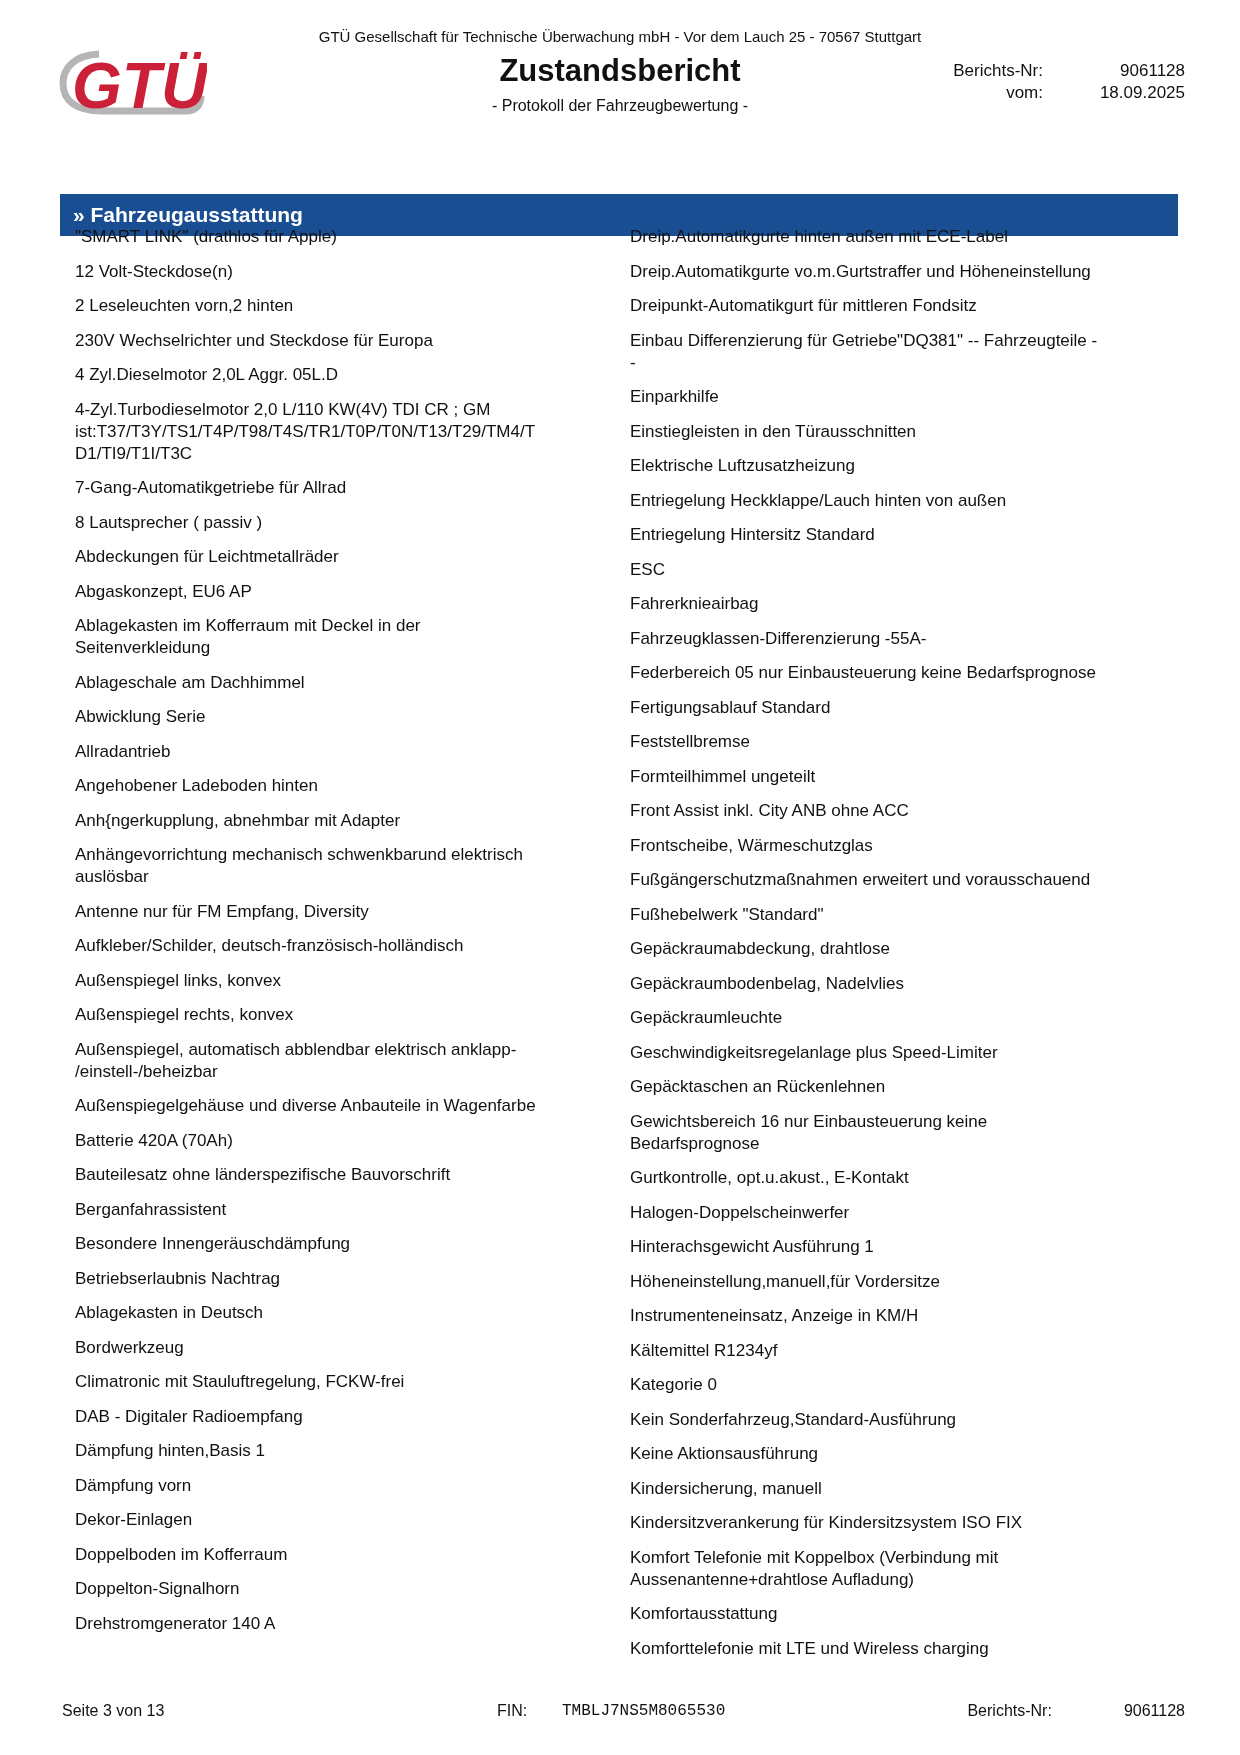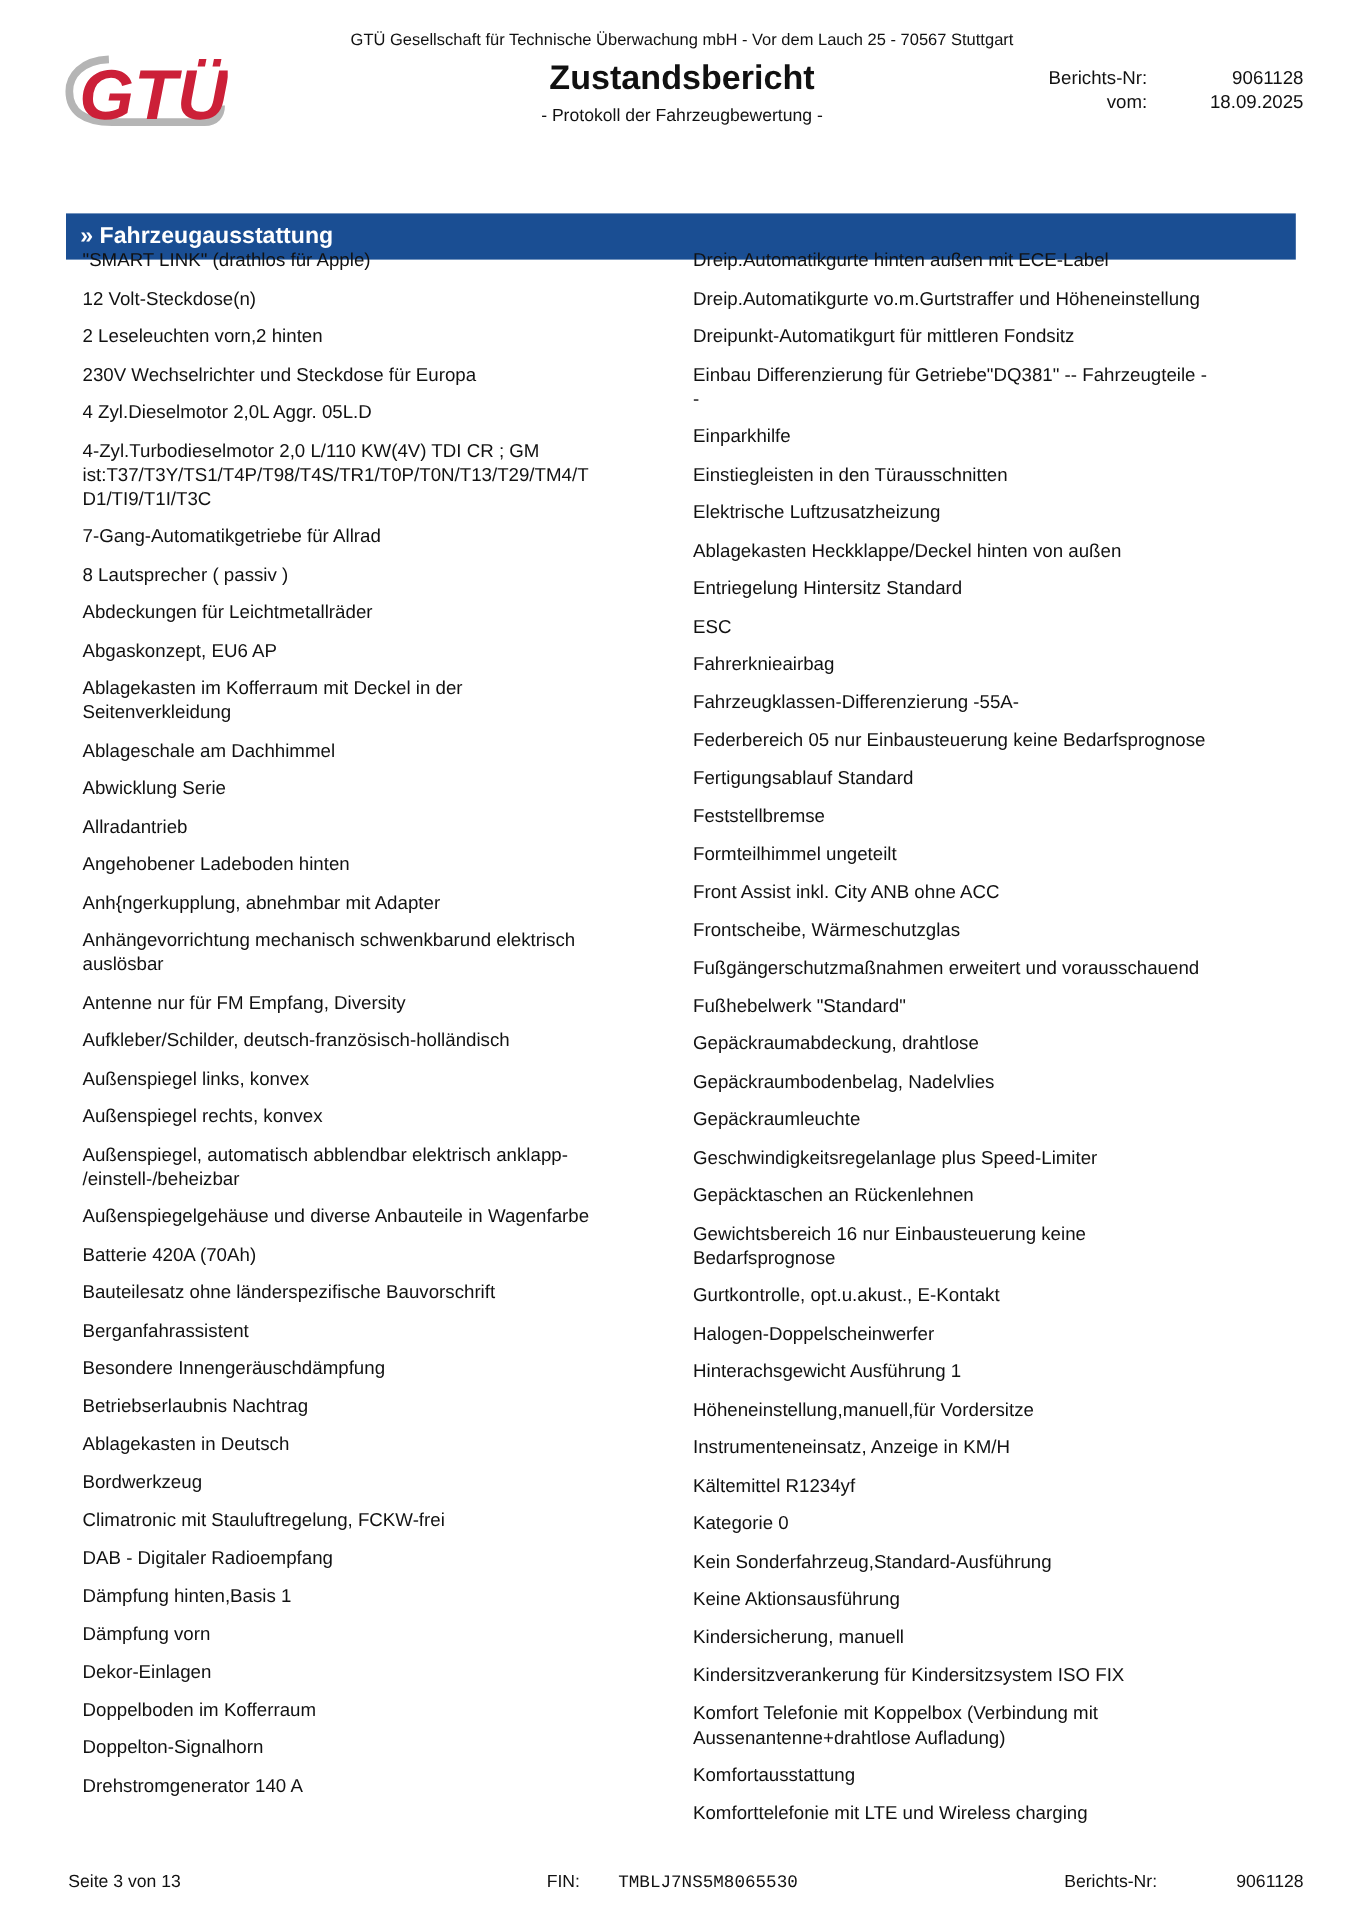--- a/index.html
+++ b/index.html
@@ -129,21 +129,21 @@
     </div>
   <div class="col col-right">
       <div class="item">Dreip.Automatikgurte hinten außen mit ECE-Label</div>
       <div class="item">Dreip.Automatikgurte vo.m.Gurtstraffer und Höheneinstellung</div>
       <div class="item">Dreipunkt-Automatikgurt für mittleren Fondsitz</div>
       <div class="item">Einbau Differenzierung für Getriebe"DQ381" -- Fahrzeugteile -
 -</div>
       <div class="item">Einparkhilfe</div>
       <div class="item">Einstiegleisten in den Türausschnitten</div>
       <div class="item">Elektrische Luftzusatzheizung</div>
-      <div class="item">Ablagekasten Heckklappe/Deckel hinten von außen</div>
+      <div class="item">Entriegelung Heckklappe/Lauch hinten von außen</div>
       <div class="item">Entriegelung Hintersitz Standard</div>
       <div class="item">ESC</div>
       <div class="item">Fahrerknieairbag</div>
       <div class="item">Fahrzeugklassen-Differenzierung -55A-</div>
       <div class="item">Federbereich 05 nur Einbausteuerung keine Bedarfsprognose</div>
       <div class="item">Fertigungsablauf Standard</div>
       <div class="item">Feststellbremse</div>
       <div class="item">Formteilhimmel ungeteilt</div>
       <div class="item">Front Assist inkl. City ANB ohne ACC</div>
       <div class="item">Frontscheibe, Wärmeschutzglas</div>

